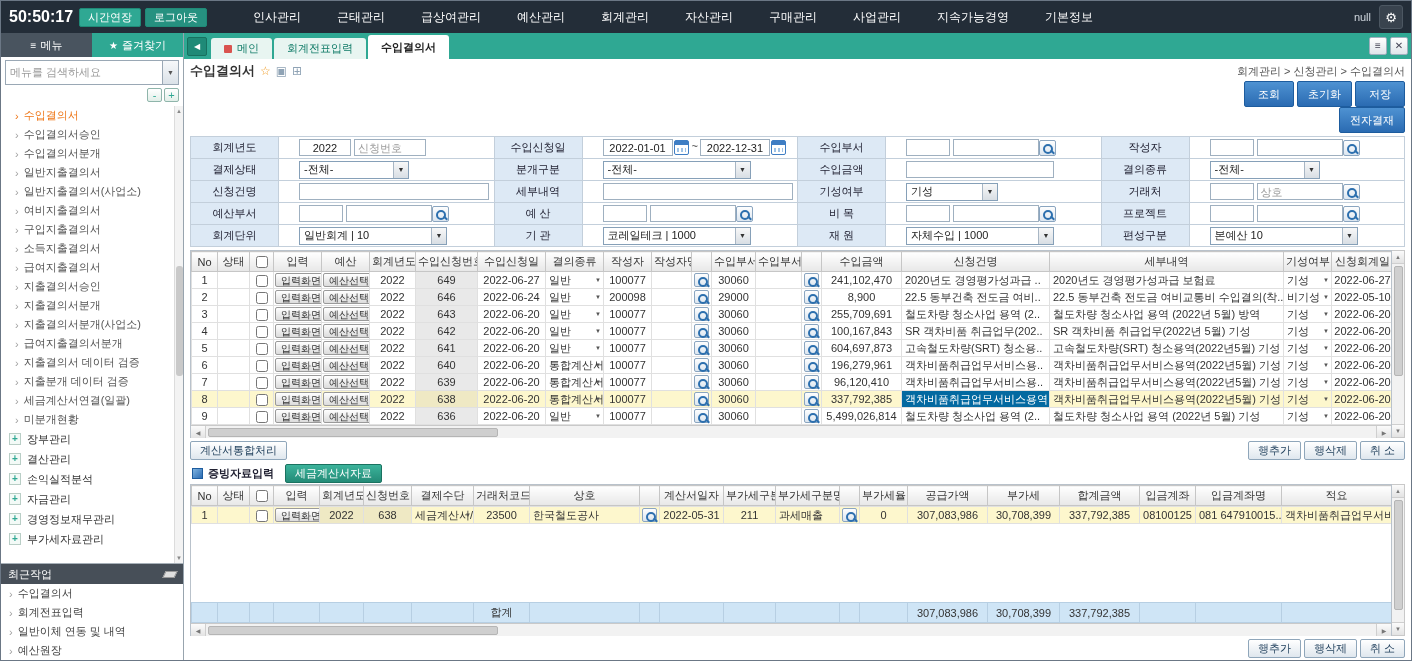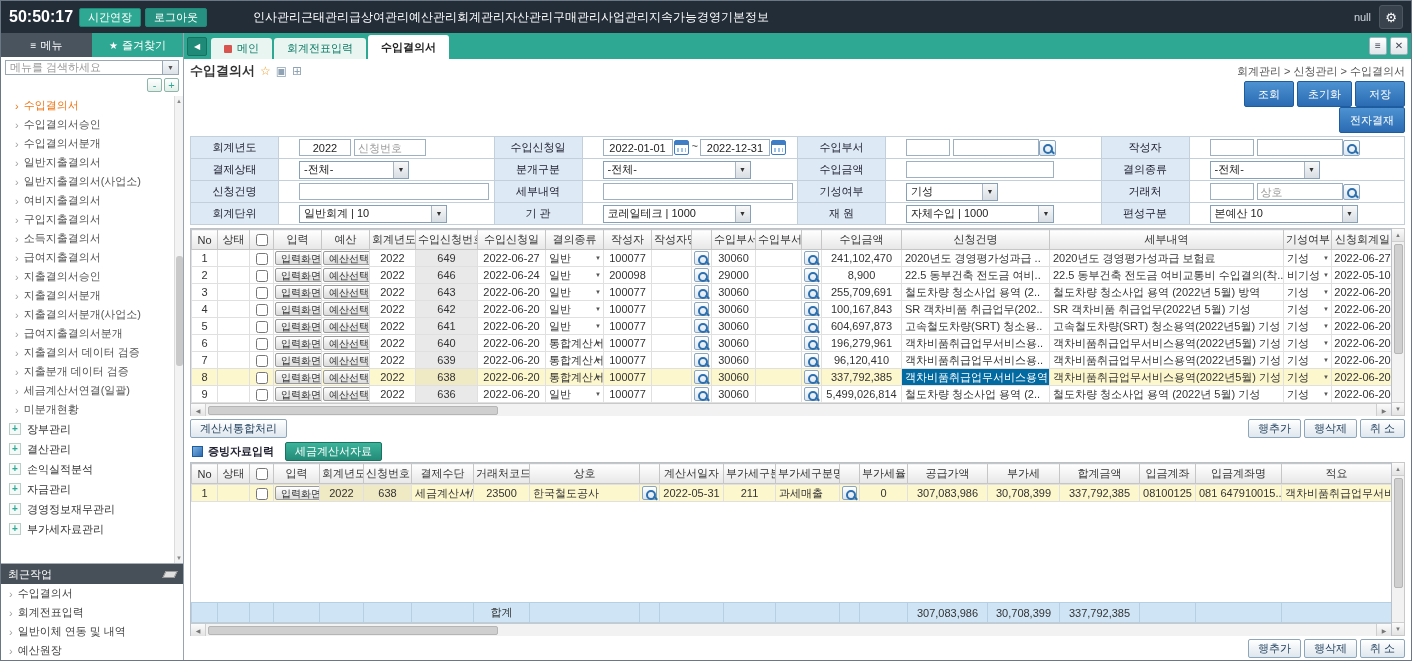--- a/index.html
+++ b/index.html
@@ -6,37 +6,37 @@
   html,body{width:1412px;height:661px;}
   body{font-family:"Liberation Sans","DejaVu Sans",sans-serif;font-size:11px;color:#333;background:#fff;overflow:hidden;}
   button,input{font-family:inherit;font-size:11px;}
   .app{width:1412px;height:661px;display:flex;flex-direction:column;background:#fff;border:1px solid #6b7785;}
 
   
   .topbar{flex:0 0 32px;background:#232d38;display:flex;align-items:center;padding:0 8px;}
   .timer{color:#fff;font-size:16px;font-weight:bold;margin-right:6px;}
   .tb-btn{height:19px;padding:0 8px;background:#2fa893;color:#fff;border:1px solid #1f8a77;border-radius:2px;cursor:pointer;margin-right:4px;}
   .tb-btn.dark{background:#269180;}
-  .tb-menus{display:flex;margin-left:42px;overflow:hidden;text-align:center;}
+  .tb-menus{display:flex;gap:36px;margin-left:42px;overflow:hidden;text-align:center;}
   .tb-menu{color:#fff;font-size:12px;cursor:pointer;white-space:nowrap;}
   .tb-user{color:#cfd6dd;margin-left:auto;margin-right:8px;}
   .tb-gear{width:24px;height:24px;background:#39434e;border:1px solid #4c5762;border-radius:3px;color:#fff;font-size:13px;cursor:pointer;display:flex;align-items:center;justify-content:center;}
 
   
   .body-row{flex:1;display:flex;min-height:0;}
 
   
   .sidebar{flex:0 0 183px;width:183px;border-right:1px solid #98a4ae;display:flex;flex-direction:column;background:#fff;min-height:0;}
   .side-tabs{display:flex;flex:0 0 24px;}
   .stab{flex:1;display:flex;align-items:center;justify-content:center;gap:4px;color:#fff;cursor:pointer;}
   .stab-menu{background:#49545f;}
   .stab-fav{background:#2fa893;}
   .stab-ic{font-size:10px;}
   .side-search{padding:3px 4px 1px;}
-  .combo{height:15px;border:1px solid #9aa8b5;display:flex;align-items:center;justify-content:space-between;background:#fff;cursor:pointer;}
+  .combo{height:25px;border:1px solid #9aa8b5;display:flex;align-items:center;justify-content:space-between;background:#fff;cursor:pointer;}
   .combo-text{padding:0 4px;color:#9a9a9a;white-space:nowrap;overflow:hidden;}
   .combo-arrow{width:16px;align-self:stretch;display:flex;align-items:center;justify-content:center;background:linear-gradient(#f6f8fa,#dbe2e8);border-left:1px solid #9aa8b5;font-size:7px;color:#555;}
   .side-collapse{display:flex;justify-content:flex-end;gap:2px;padding:2px 4px;flex:0 0 20px;}
   .mini-btn{width:15px;height:14px;border:1px solid #8fb5ab;background:linear-gradient(#ffffff,#e2efe9);color:#2fa893;font-size:11px;line-height:9px;cursor:pointer;border-radius:2px;}
   .side-tree-wrap{flex:1;display:flex;min-height:0;overflow:hidden;}
   .side-tree{flex:1;overflow:hidden;}
   .tree-item{height:19px;display:flex;align-items:center;gap:5px;padding-left:14px;cursor:pointer;color:#555;white-space:nowrap;}
   .tree-item.selected{color:#ee7617;}
   .tree-bullet{font-size:11px;color:#a0a0a0;}
   .tree-item.selected .tree-bullet{color:#ee7617;}
@@ -429,20 +429,42 @@
             <td class="fv">
               <div class="sel w92">
                     <span class="sel-t">기성</span>
                     <span class="sel-a">▼</span>
                   </div>
             </td>
             <td class="fl">거래처</td>
             <td class="fv">
               <input class="inp w44" style="">
               <input class="inp w86" placeholder="상호" style=""><span class="mag"></span>
+            </td>
+          </tr>
+          <tr>
+            <td class="fl">예산부서</td>
+            <td class="fv">
+              <input class="inp w44" style="">
+              <input class="inp w86" style=""><span class="mag"></span>
+            </td>
+            <td class="fl">예 산</td>
+            <td class="fv">
+              <input class="inp w44" style="">
+              <input class="inp w86" style=""><span class="mag"></span>
+            </td>
+            <td class="fl">비 목</td>
+            <td class="fv">
+              <input class="inp w44" style="">
+              <input class="inp w86" style=""><span class="mag"></span>
+            </td>
+            <td class="fl">프로젝트</td>
+            <td class="fv">
+              <input class="inp w44" style="">
+              <input class="inp w86" style=""><span class="mag"></span>
             </td>
           </tr>
           <tr>
             <td class="fl">회계단위</td>
             <td class="fv">
               <div class="sel w148">
                     <span class="sel-t">일반회계 | 10</span>
                     <span class="sel-a">▼</span>
                   </div>
             </td>

